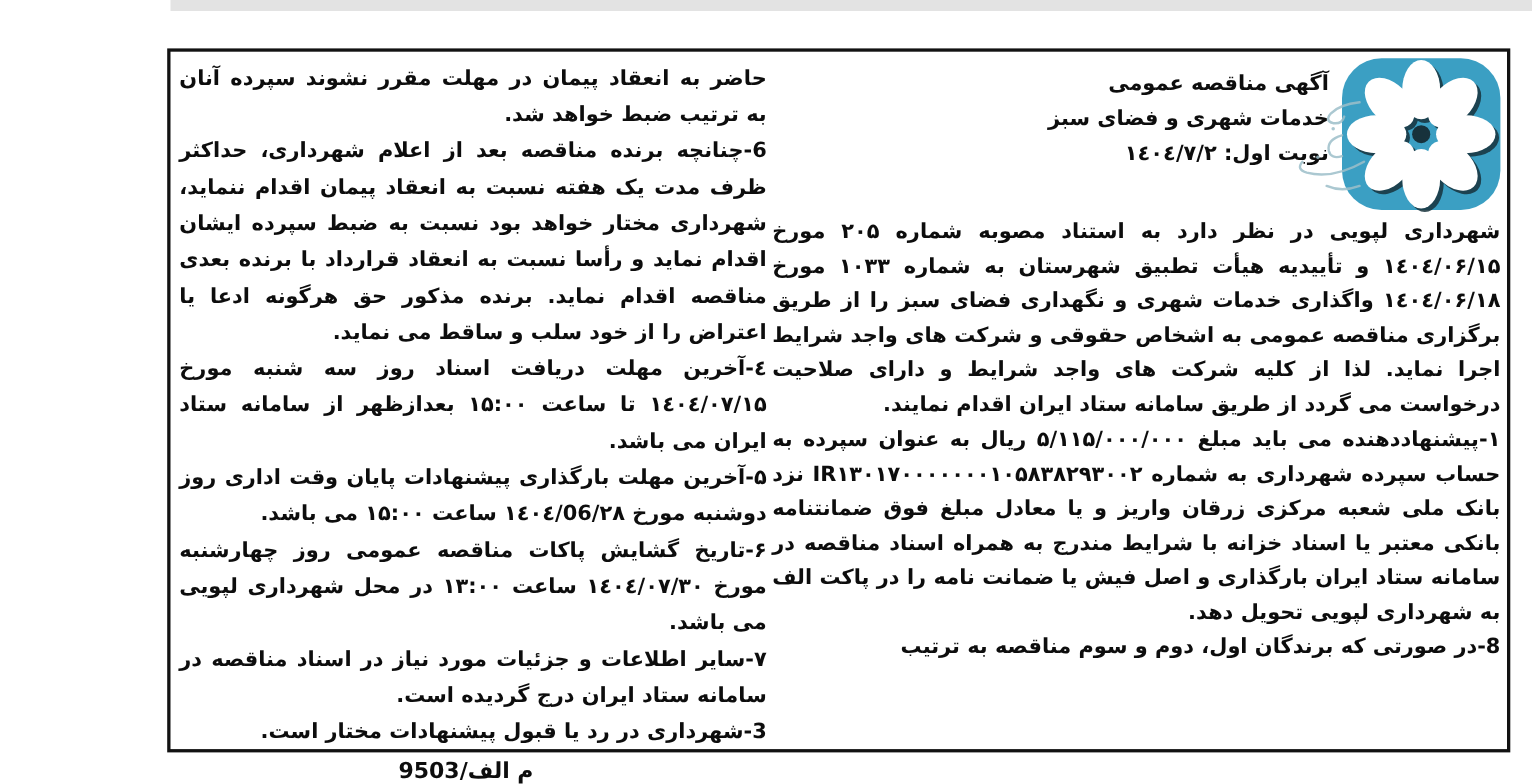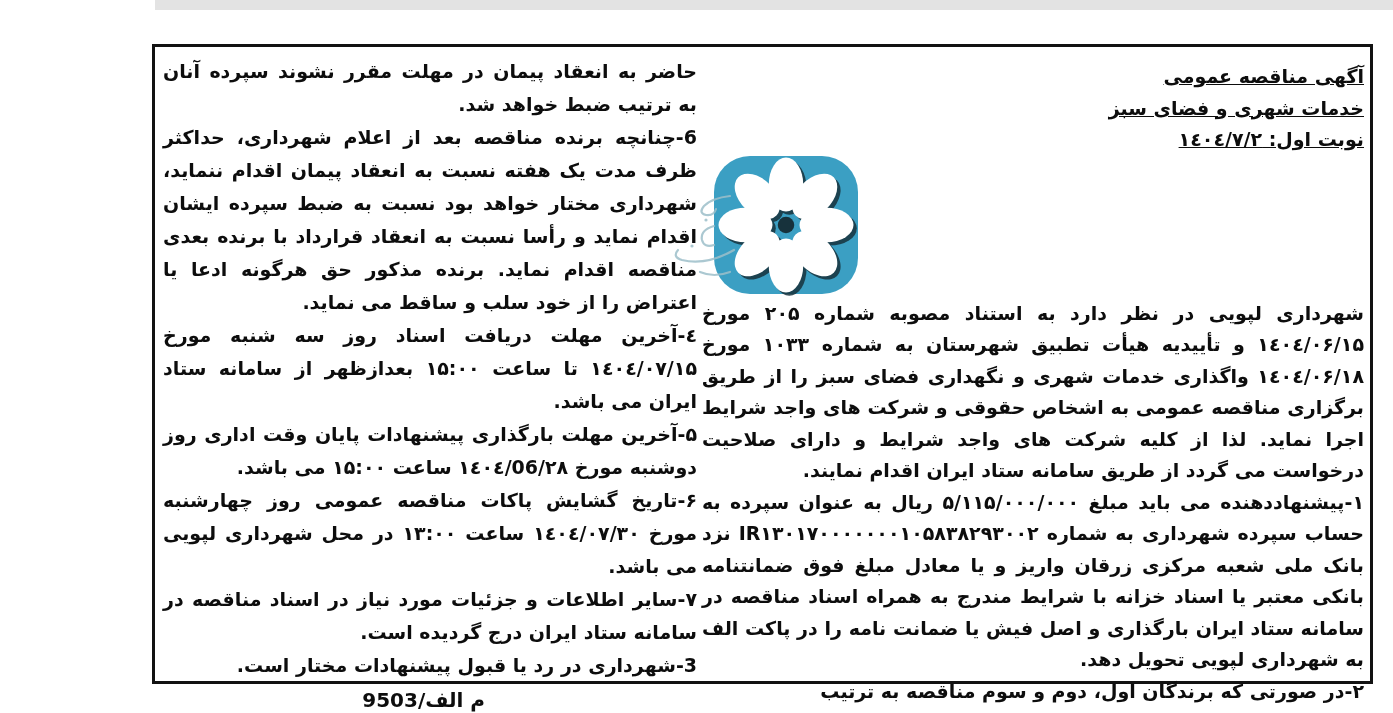--- a/index.html
+++ b/index.html
@@ -32,21 +32,21 @@
   
   .col{position:absolute;z-index:1;direction:rtl;color:#0d0d0d;}
   .col-right{top:6px;right:6px;width:662px;}
   .col-left{top:8px;left:8px;width:534px;}
   .col p{
     margin:0;padding:0;font-size:19px;font-weight:bold;
     line-height:31.5px;text-align:justify;
   }
   .col-left p{line-height:33px;}
   
-  .hdr{display:flex;flex-direction:column;direction:ltr;margin-bottom:4px;text-decoration:underline;}
+  .hdr{display:flex;flex-direction:row;direction:ltr;margin-bottom:4px;}
   .hdr-text{flex:1;direction:rtl;text-align:right;padding-top:8px;}
   .hdr-title1{font-size:31px;font-weight:900;margin:0;line-height:44px;}
   .hdr-title2{font-size:29px;font-weight:900;margin:0;line-height:44px;}
   .hdr-round{font-size:21px;font-weight:bold;margin:0;line-height:31px;}
   .logo-box{width:150px;min-width:150px;height:138px;position:relative;margin-left:6px;}
   .logo-box svg{overflow:visible;}
   .calli{position:absolute;right:118px;top:28px;opacity:.85;}
   
   .footer{position:relative;height:100px;margin-top:4px;}
   .ref-line{
@@ -148,21 +148,21 @@
                   <ellipse cx="0" cy="-27" rx="11.5" ry="18"></ellipse>
                 </g>
             </g>
             <circle cx="0" cy="0" r="5.5" fill="#17323c"></circle>
           </g>
         </svg>
       </div>
     </div>
     <p>شهرداری لپویی در نظر دارد به استناد مصوبه شماره ۲۰۵ مورخ ۱٤۰٤/۰۶/۱۵ و تأییدیه هیأت تطبیق شهرستان به شماره ۱۰۳۳ مورخ ۱٤۰٤/۰۶/۱۸ واگذاری خدمات شهری و نگهداری فضای سبز را از طریق برگزاری مناقصه عمومی به اشخاص حقوقی و شرکت های واجد شرایط اجرا نماید. لذا از کلیه شرکت های واجد شرایط و دارای صلاحیت درخواست می گردد از طریق سامانه ستاد ایران اقدام نمایند.</p>
     <p>۱-پیشنهاددهنده می باید مبلغ ۵/۱۱۵/۰۰۰/۰۰۰ ریال به عنوان سپرده به حساب سپرده شهرداری به شماره IR۱۳۰۱۷۰۰۰۰۰۰۰۱۰۵۸۳۸۲۹۳۰۰۲ نزد بانک ملی شعبه مرکزی زرقان واریز و یا معادل مبلغ فوق ضمانتنامه بانکی معتبر یا اسناد خزانه با شرایط مندرج به همراه اسناد مناقصه در سامانه ستاد ایران بارگذاری و اصل فیش یا ضمانت نامه را در پاکت الف به شهرداری لپویی تحویل دهد.</p>
-    <p>۲-در صورتی که برندگان اول، دوم و سوم مناقصه به ترتیب</p>
+    <p>8-در صورتی که برندگان اول، دوم و سوم مناقصه به ترتیب</p>
   </div>
 
   <div class="col col-left">
     <p>حاضر به انعقاد پیمان در مهلت مقرر نشوند سپرده آنان به ترتیب ضبط خواهد شد.</p>
     <p>6-چنانچه برنده مناقصه بعد از اعلام شهرداری، حداکثر ظرف مدت یک هفته نسبت به انعقاد پیمان اقدام ننماید، شهرداری مختار خواهد بود نسبت به ضبط سپرده ایشان اقدام نماید و رأسا نسبت به انعقاد قرارداد با برنده بعدی مناقصه اقدام نماید. برنده مذکور حق هرگونه ادعا یا اعتراض را از خود سلب و ساقط می نماید.</p>
     <p>٤-آخرین مهلت دریافت اسناد روز سه شنبه مورخ ۱٤۰٤/۰۷/۱۵ تا ساعت ۱۵:۰۰ بعدازظهر از سامانه ستاد ایران می باشد.</p>
     <p>۵-آخرین مهلت بارگذاری پیشنهادات پایان وقت اداری روز دوشنبه مورخ ۱٤۰٤/06/۲۸ ساعت ۱۵:۰۰ می باشد.</p>
     <p>۶-تاریخ گشایش پاکات مناقصه عمومی روز چهارشنبه مورخ ۱٤۰٤/۰۷/۳۰ ساعت ۱۳:۰۰ در محل شهرداری لپویی می باشد.</p>
     <p>۷-سایر اطلاعات و جزئیات مورد نیاز در اسناد مناقصه در سامانه ستاد ایران درج گردیده است.</p>
     <p>3-شهرداری در رد یا قبول پیشنهادات مختار است.</p>

